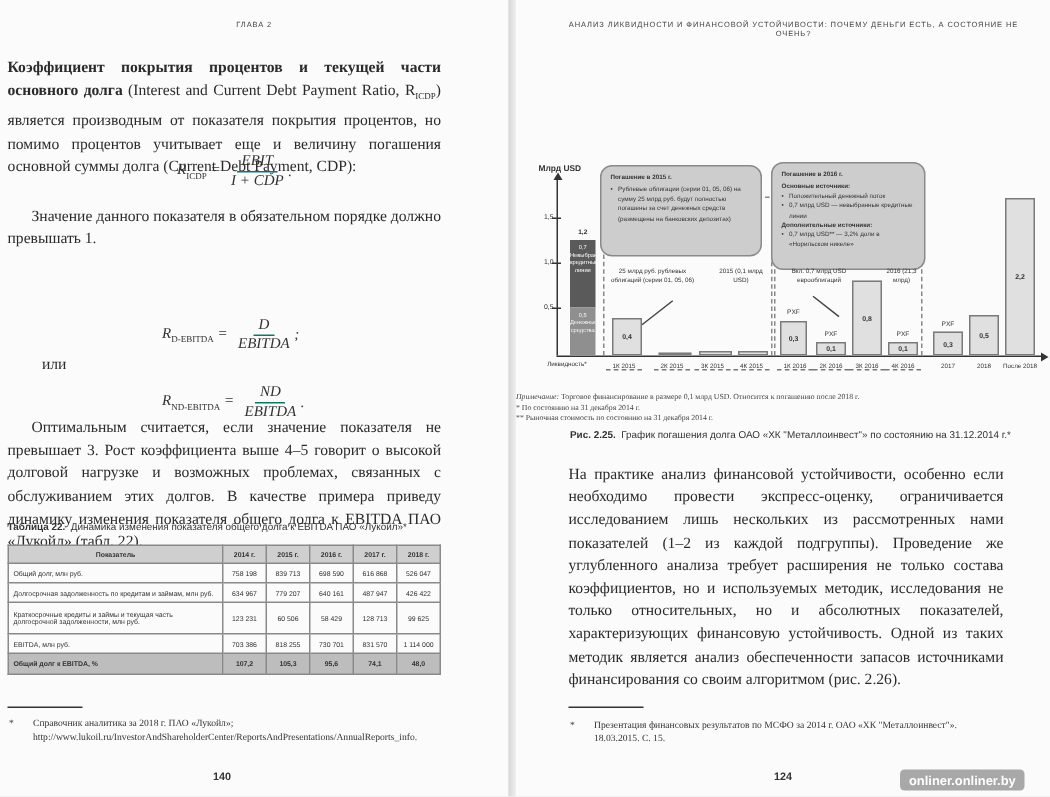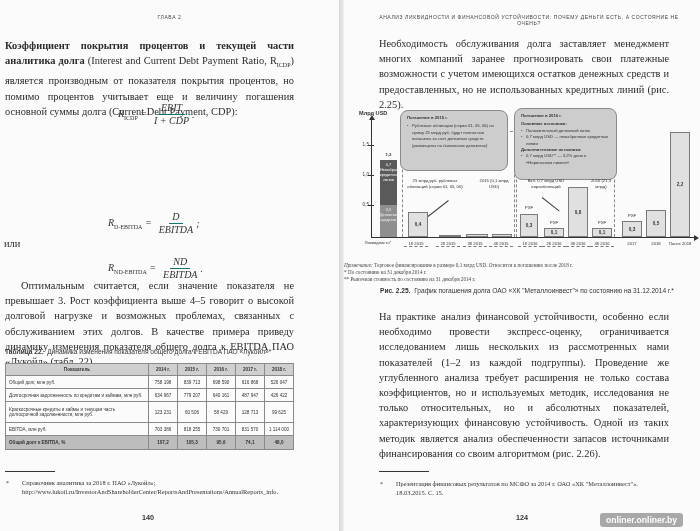--- a/index.html
+++ b/index.html
@@ -75,43 +75,44 @@
 
   .watermark { position: absolute; left: 600px; top: 513px; background: #9a9a9a; color: #fff; font-family: "Liberation Sans", "DejaVu Sans", sans-serif; font-weight: bold; font-size: 8.6px; padding: 2px 6px; border-radius: 3px; opacity: 0.85; }
 </style>
 </head>
 <body>
 
 <div class="page left">
   <div class="running-head">глава 2</div>
 
   <div class="body-text" style="left:5px; top:38px; width:289px;">
-    <b>Коэффициент покрытия процентов и текущей части аналитика долга</b><span> (Interest and Current Debt Payment Ratio, R</span><sub style="font-size:6px">ICDP</sub><span>) является производным от показателя покрытия процентов, но помимо процентов учитывает еще и величину погашения основной суммы долга (Current Debt Payment, CDP):</span>
+    <b>Коэффициент покрытия процентов и текущей части основного долга</b><span> (Interest and Current Debt Payment Ratio, R</span><sub style="font-size:6px">ICDP</sub><span>) является производным от показателя покрытия процентов, но помимо процентов учитывает еще и величину погашения основной суммы долга (Current Debt Payment, CDP):</span>
   </div>
 
   <div class="formula" style="left:118px; top:102px;">
     <span class="lhs"><span>R</span><sub>ICDP</sub> =</span>
     <span class="frac">
         <span class="num">EBIT</span>
         <span class="den">I + CDP</span>
       </span>
     <span>.</span>
   </div>
 
+  <div class="body-text indent" style="left:5px; top:137px; width:289px;">Значение данного показателя в обязательном порядке должно превышать 1.</div>
 
   <div class="formula" style="left:108px; top:211px;">
     <span class="lhs"><span>R</span><sub>D-EBITDA</sub> =</span>
     <span class="frac">
         <span class="num">D</span>
         <span class="den">EBITDA</span>
       </span>
     <span>;</span>
   </div>
 
-  <div class="body-text" style="left:4px; top:236px;">или</div>
+  <div class="body-text" style="left:28px; top:236px;">или</div>
 
   <div class="formula" style="left:108px; top:256px;">
     <span class="lhs"><span>R</span><sub>ND-EBITDA</sub> =</span>
     <span class="frac">
         <span class="num">ND</span>
         <span class="den">EBITDA</span>
       </span>
     <span>.</span>
   </div>
 
@@ -182,21 +183,20 @@
     <span>Справочник аналитика за 2018 г. ПАО «Лукойл»; http://www.lukoil.ru/InvestorAndShareholderCenter/ReportsAndPresentations/AnnualReports_info.</span>
   </div>
   <div class="page-num" style="left:142px;">140</div>
 </div>
 
 <div class="gutter"></div>
 
 <div class="page right">
   <div class="running-head">анализ ликвидности и финансовой устойчивости: почему деньги есть, а состояние не очень?</div>
 
-  <div class="body-text" style="left:35px; top:36px; width:290px;">Необходимость обслуживания долга заставляет менеджмент многих компаний заранее прогнозировать свои платежные возможности с учетом имеющихся остатков денежных средств и предоставленных, но не использованных кредитных линий (рис. 2.25).</div>
 
   <div class="chart">
     <div class="yunit">Млрд USD</div>
     <div class="yaxis"></div>
     <div class="xaxis"></div>
 
     <div class="ytick" style="top:38px;">1,5</div>
     <div class="ytick-line" style="top:41px;"></div>
     <div class="ytick" style="top:68px;">1,0</div>
     <div class="ytick-line" style="top:71px;"></div>

